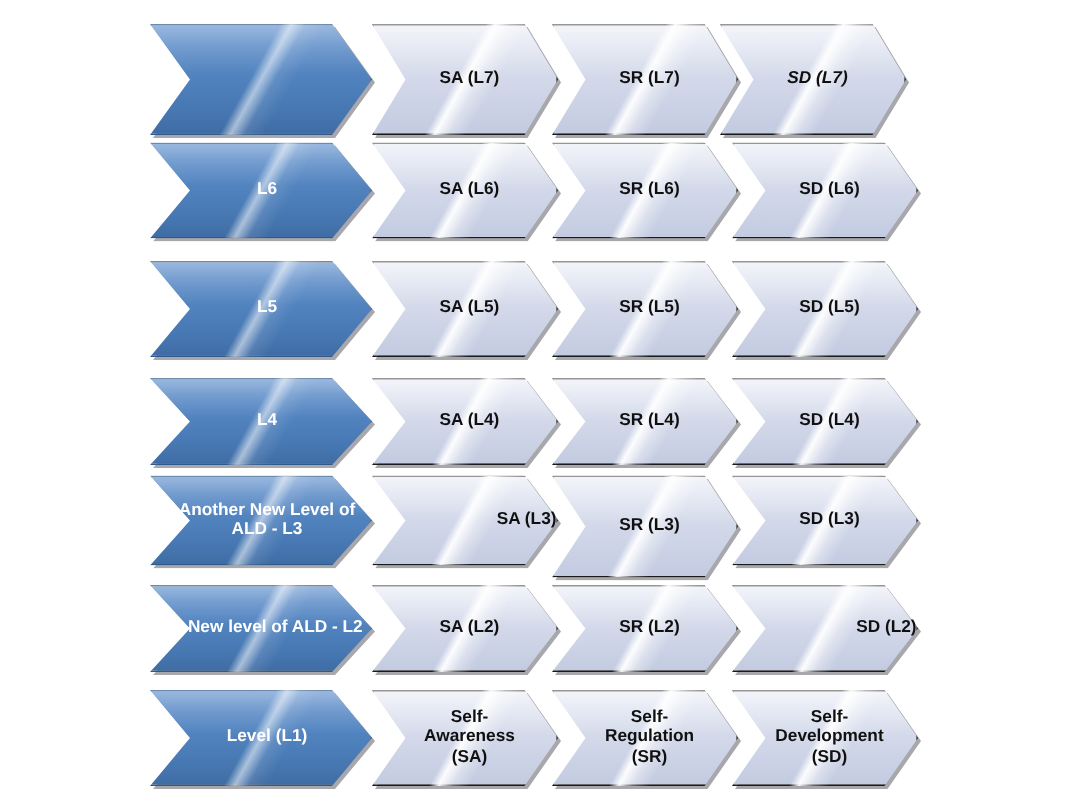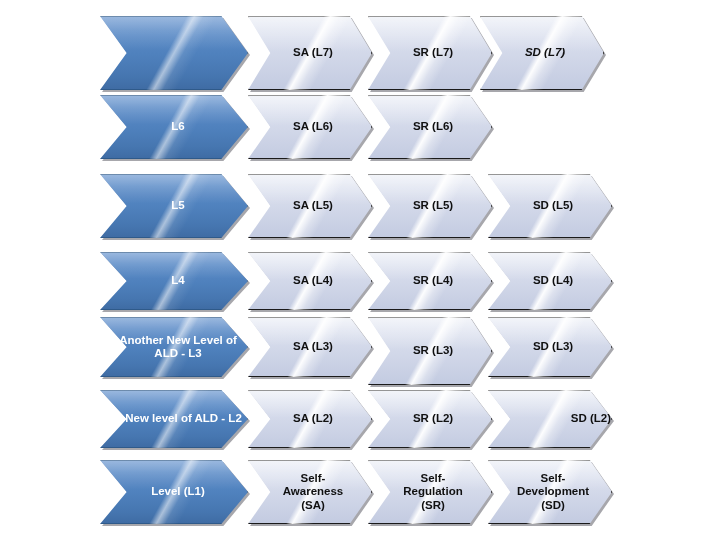--- a/index.html
+++ b/index.html
@@ -202,20 +202,27 @@
         <div class="sheen"></div>
         <div class="label">SA (L6)</div>
       </div>
       <div class="chev chev-comp" style="left: 368px; width: 124px; height: 64px; z-index: 18;">
         <div class="shadow"></div>
         <div class="shape"></div>
         <div class="gloss"></div>
         <div class="sheen"></div>
         <div class="label">SR (L6)</div>
       </div>
+      <div class="chev chev-comp" style="left: 488px; width: 124px; height: 64px; z-index: 17;">
+        <div class="shadow"></div>
+        <div class="shape"></div>
+        <div class="gloss"></div>
+        <div class="sheen"></div>
+        <div class="label">SD (L6)</div>
+      </div>
     </div>
     <div class="row" style="top: 174px; height: 64px;">
       <div class="chev chev-level" style="left: 100px; width: 148px; height: 64px; z-index: 20;">
         <div class="shadow"></div>
         <div class="shape"></div>
         <div class="gloss"></div>
         <div class="sheen"></div>
         <div class="label">L5</div>
       </div>
       <div class="chev chev-comp" style="left: 248px; width: 124px; height: 64px; z-index: 19;">
@@ -271,21 +278,21 @@
       </div>
     </div>
     <div class="row" style="top: 317px; height: 60px;">
       <div class="chev chev-level" style="left: 100px; width: 148px; height: 60px; z-index: 20;">
         <div class="shadow"></div>
         <div class="shape"></div>
         <div class="gloss"></div>
         <div class="sheen"></div>
         <div class="label">Another New Level of ALD - L3</div>
       </div>
-      <div class="chev chev-comp" style="left: 248px; width: 124px; height: 60px; z-index: 19;">
+      <div class="chev chev-comp" style="left: 248px; width: 124px; height: 60px; z-index: 19; justify-content: flex-end;">
         <div class="shadow"></div>
         <div class="shape"></div>
         <div class="gloss"></div>
         <div class="sheen"></div>
         <div class="label">SA (L3)</div>
       </div>
       <div class="chev chev-comp" style="left: 368px; width: 124px; height: 68px; z-index: 18;">
         <div class="shadow"></div>
         <div class="shape"></div>
         <div class="gloss"></div>

